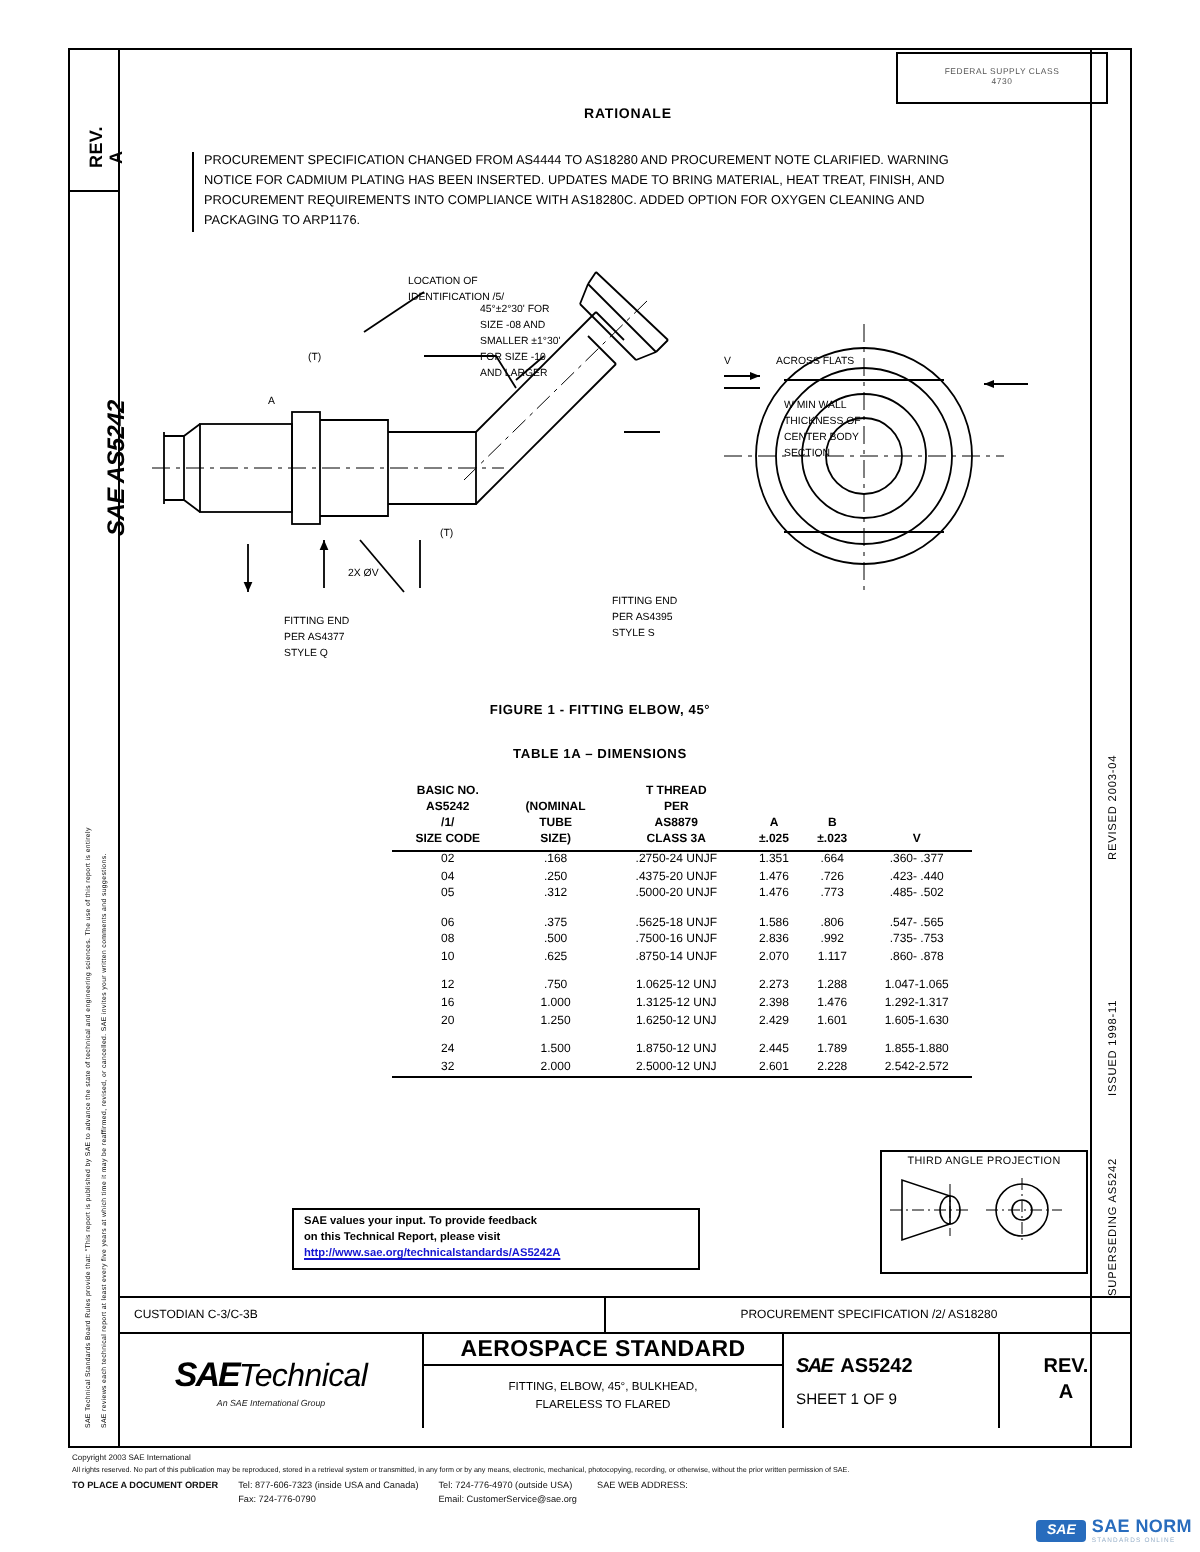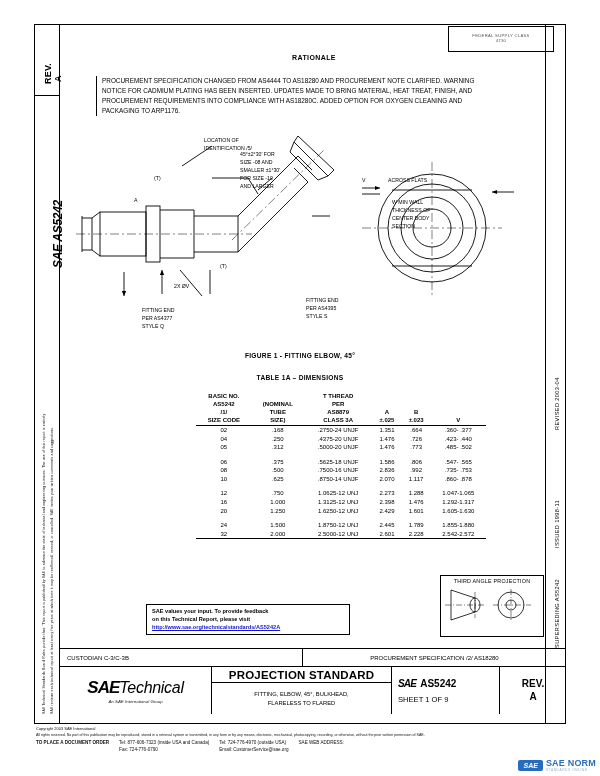--- a/index.html
+++ b/index.html
@@ -428,21 +428,21 @@
 
   <div class="titleblock">
     <div class="tb-logo">
       <div class="sae-logo">
         <span class="word">SAE</span>
           <span class="aero">Technical</span>
       </div>
       <div class="sub">An SAE International Group</div>
     </div>
     <div class="tb-mid">
-      <div class="as">PROJECTION STANDARD</div>
+      <div class="as">AEROSPACE STANDARD</div>
       <div class="desc">
         <div>FITTING, ELBOW, 45°, BULKHEAD,</div>
         <div>FLARELESS TO FLARED</div>
       </div>
     </div>
     <div class="tb-num">
       <div class="no">
         <span class="mk">SAE</span>
         <span>AS5242</span>
       </div>

